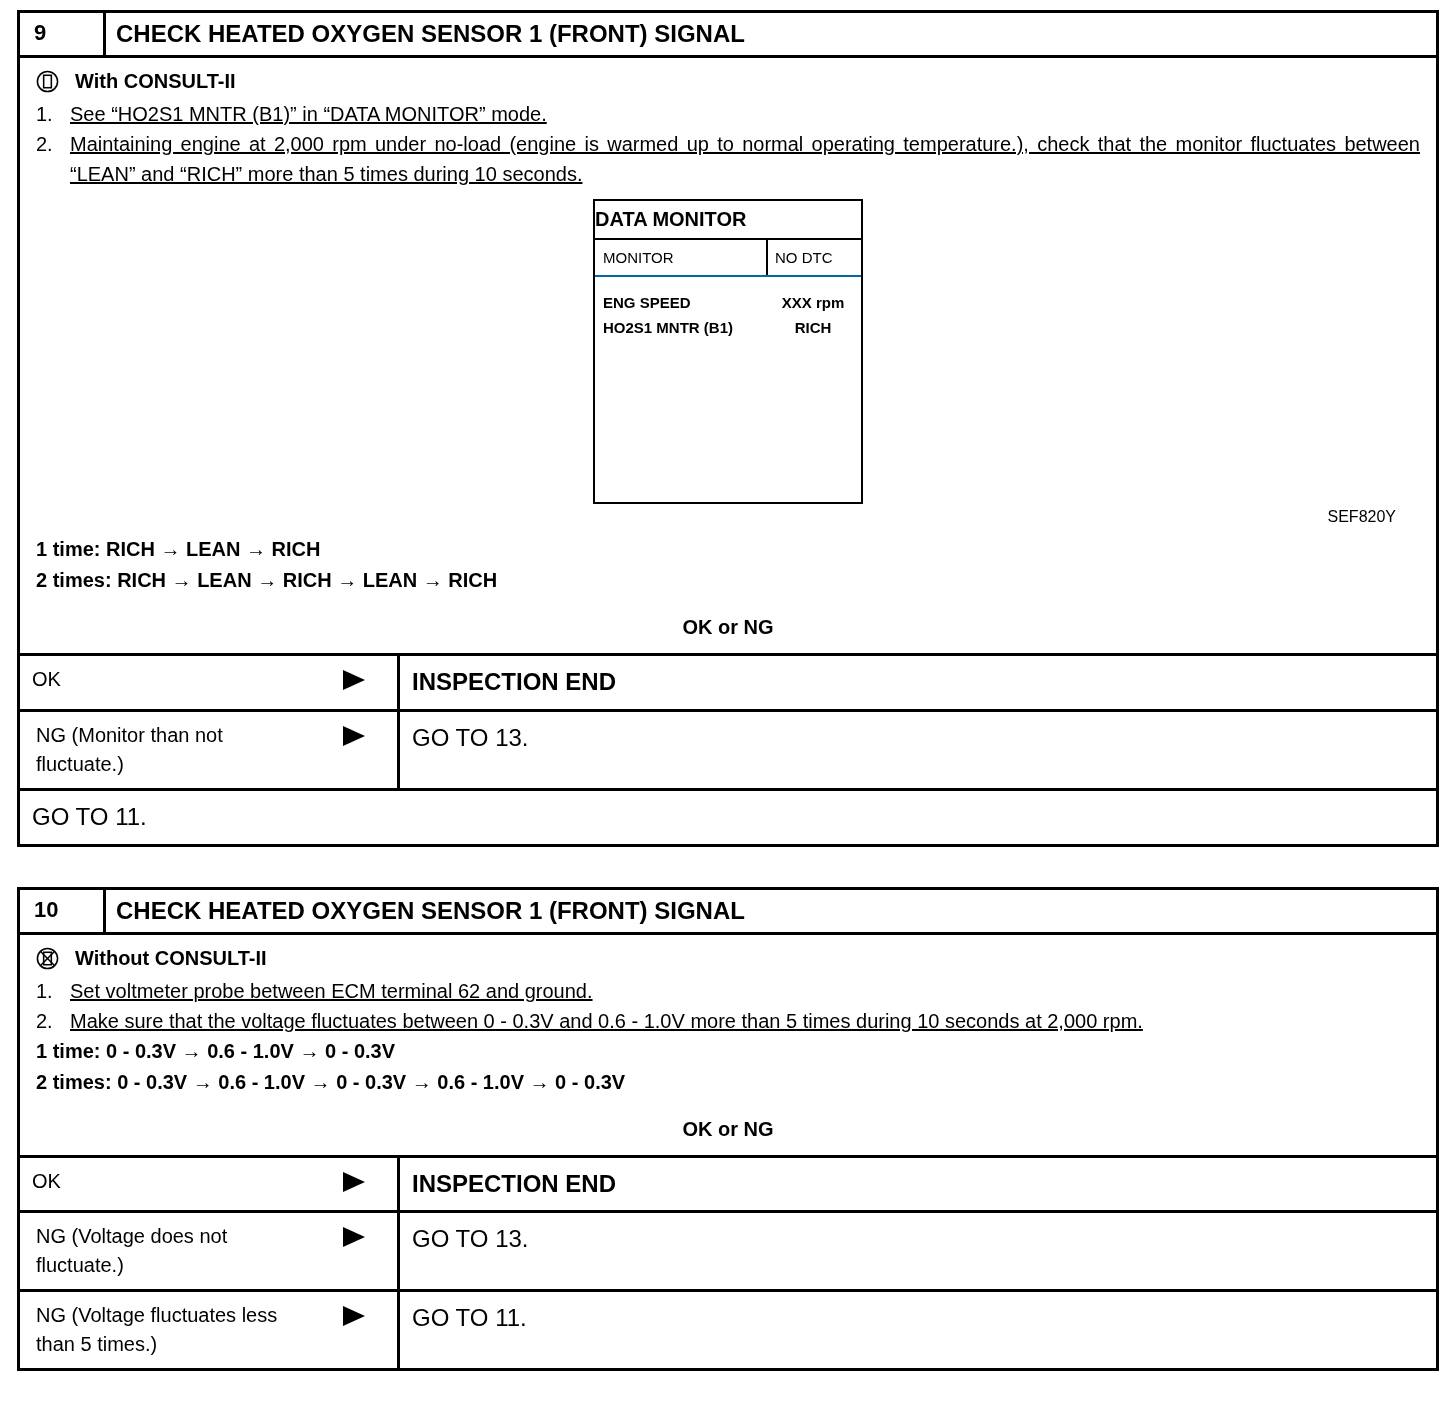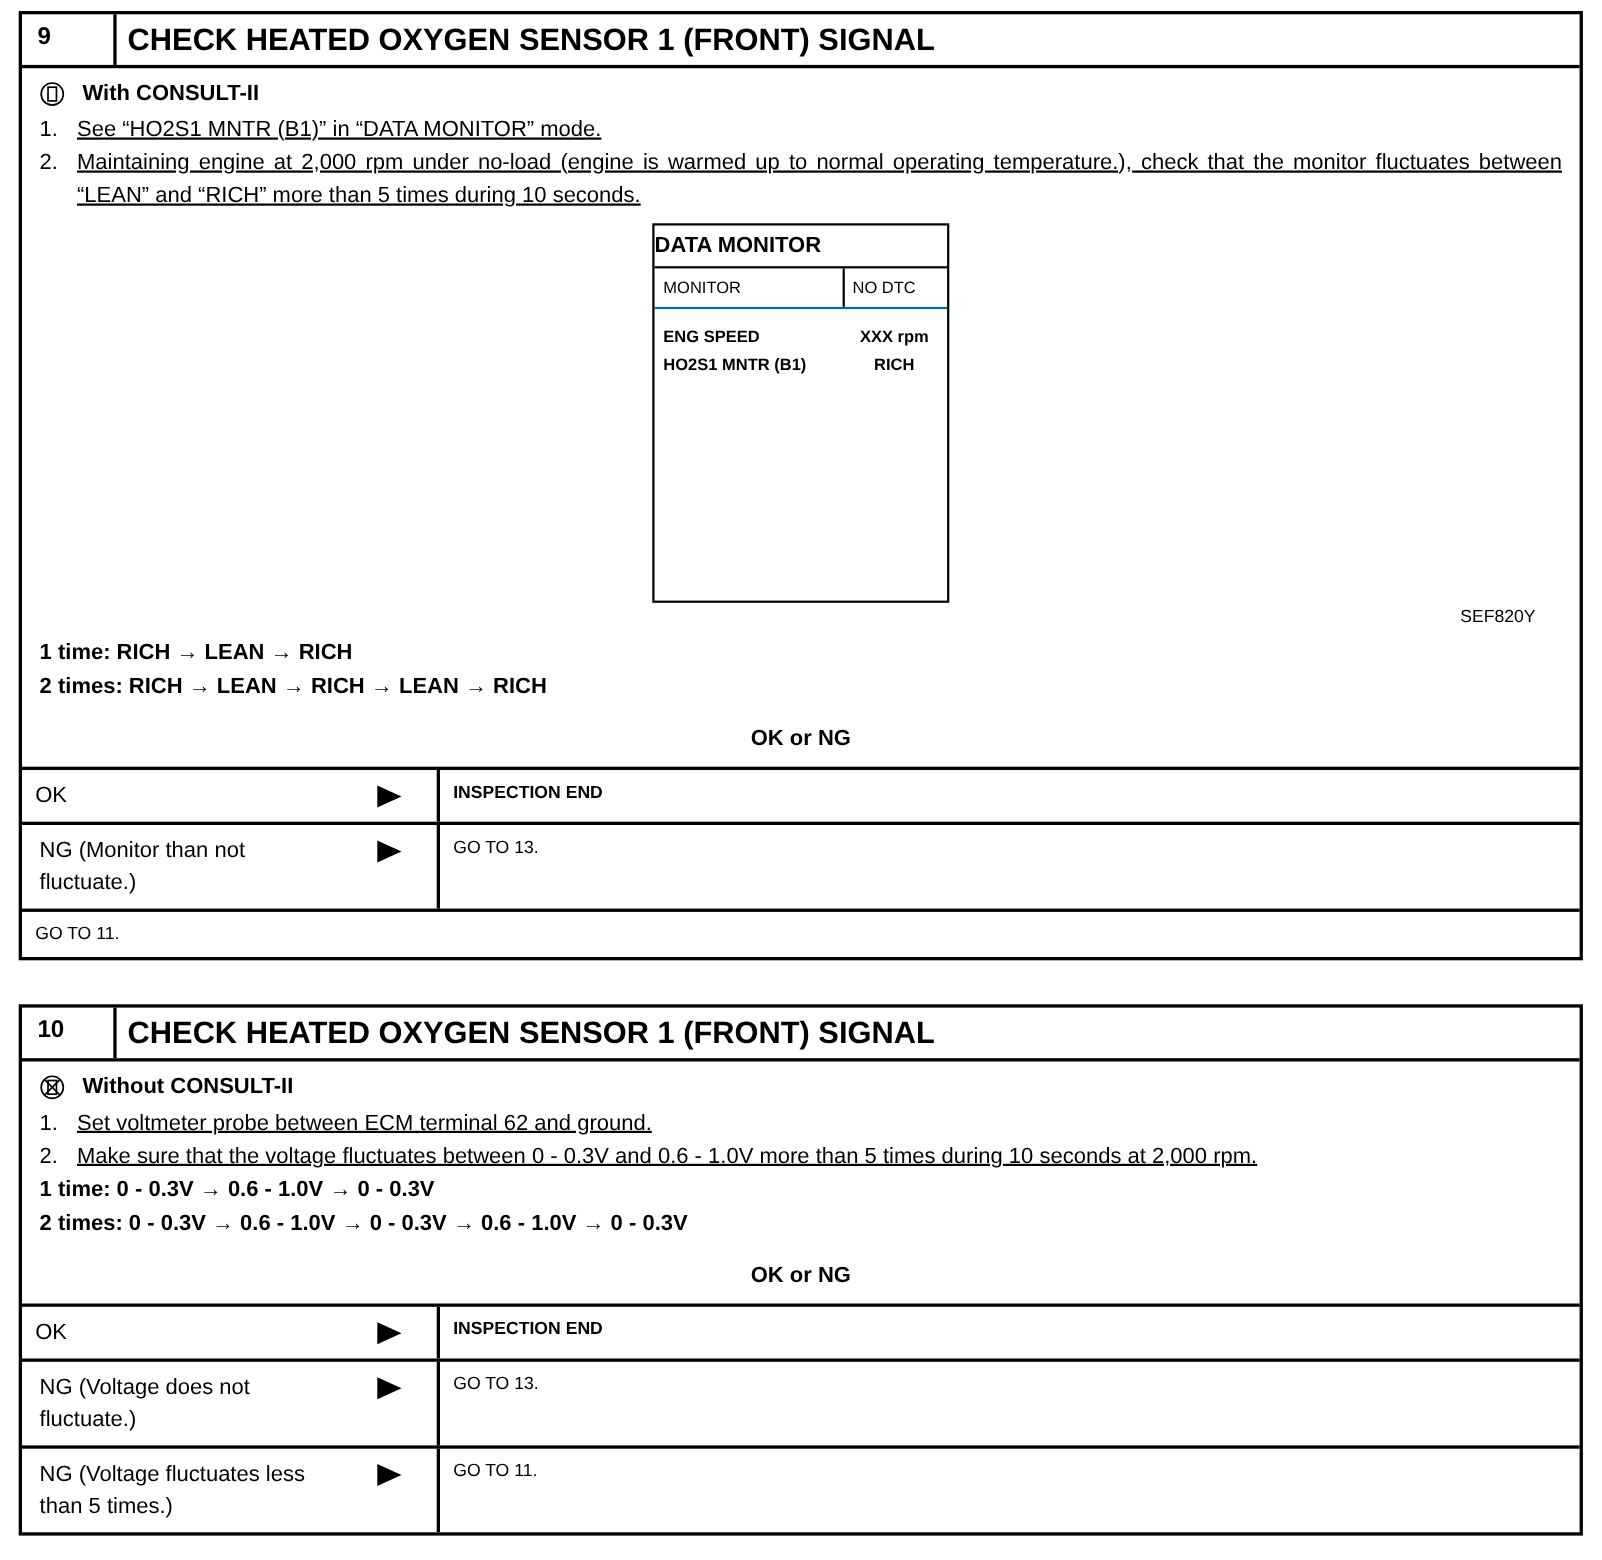--- a/index.html
+++ b/index.html
@@ -24,21 +24,21 @@
   }
   .proc-num {
     width: 86px;
     flex: none;
     border-right: 3px solid #000;
     font-size: 22px;
     font-weight: bold;
     padding: 7px 0 7px 14px;
   }
   .proc-title {
-    font-size: 28px;
+    font-size: 24px;
     font-weight: bold;
     padding: 7px 10px 7px 10px;
   }
   .proc-body { padding: 12px 16px 0 16px; }
 
   .method {
     display: flex;
     align-items: center;
     gap: 16px;
     font-size: 20px;
@@ -70,21 +70,21 @@
     border-bottom: 2px solid #000;
   }
   .monitor-header {
     display: flex;
     border-bottom: 2px solid #0369a1;
     font-size: 15px;
     font-weight: normal;
   }
   .mh-left { flex: 1; padding: 9px 8px; }
   .mh-right { width: 95px; flex: none; border-left: 2px solid #000; padding: 9px 7px; }
-  .monitor-content { height: 265px; padding: 14px 0 0 0; font-size: 15px; font-weight: bold; }
+  .monitor-content { height: 225px; padding: 14px 0 0 0; font-size: 15px; font-weight: bold; }
   .mrow { display: flex; line-height: 1.65; }
   .mrow .mlabel { width: 168px; flex: none; padding-left: 8px; }
   .mrow .mvalue { width: 100px; flex: none; text-align: center; }
 
   .fig-ref {
     text-align: right;
     font-size: 16px;
     padding-right: 24px;
     margin-top: 4px;
   }
@@ -123,21 +123,21 @@
     right: 32px;
     top: 14px;
     width: 0; height: 0;
     border-left: 22px solid #000;
     border-top: 10px solid transparent;
     border-bottom: 10px solid transparent;
   }
   .result-action {
     flex: 1;
     padding: 9px 12px;
-    font-size: 16px;
+    font-size: 24px;
     line-height: 1.45;
   }
   .action-bold { font-weight: bold; }
 </style>
 </head>
 <body>
 
 <div class="page">
 
   <section class="proc">

